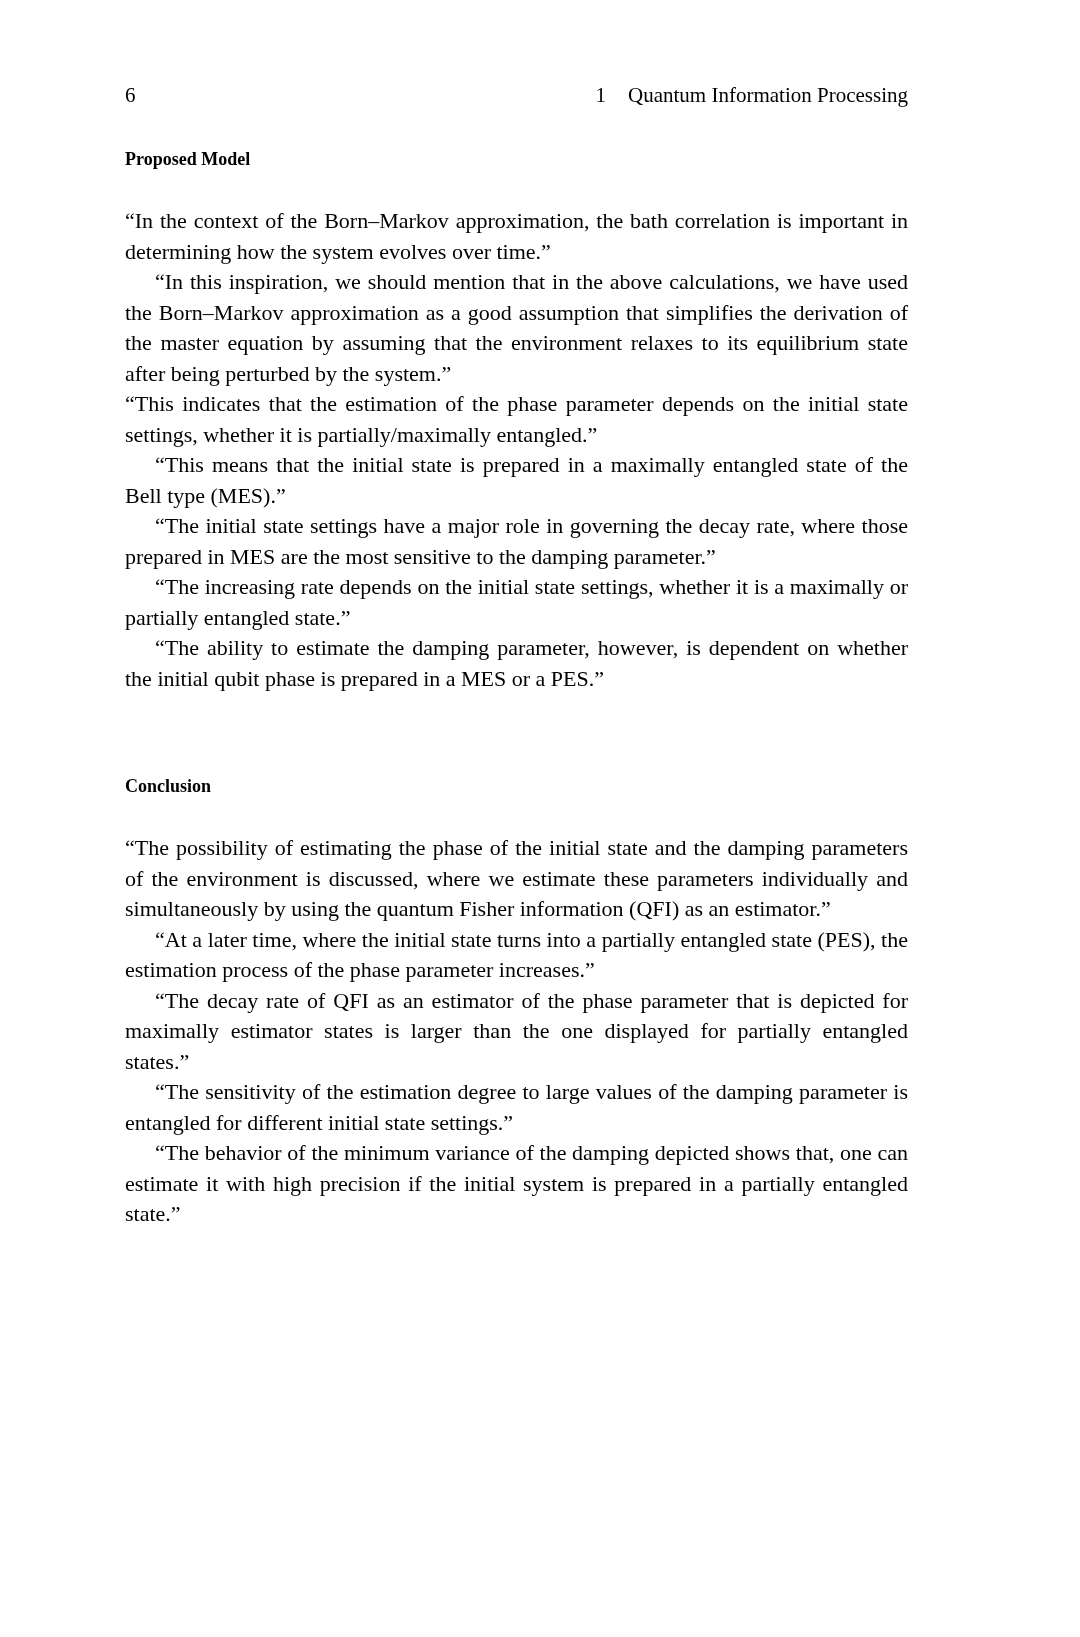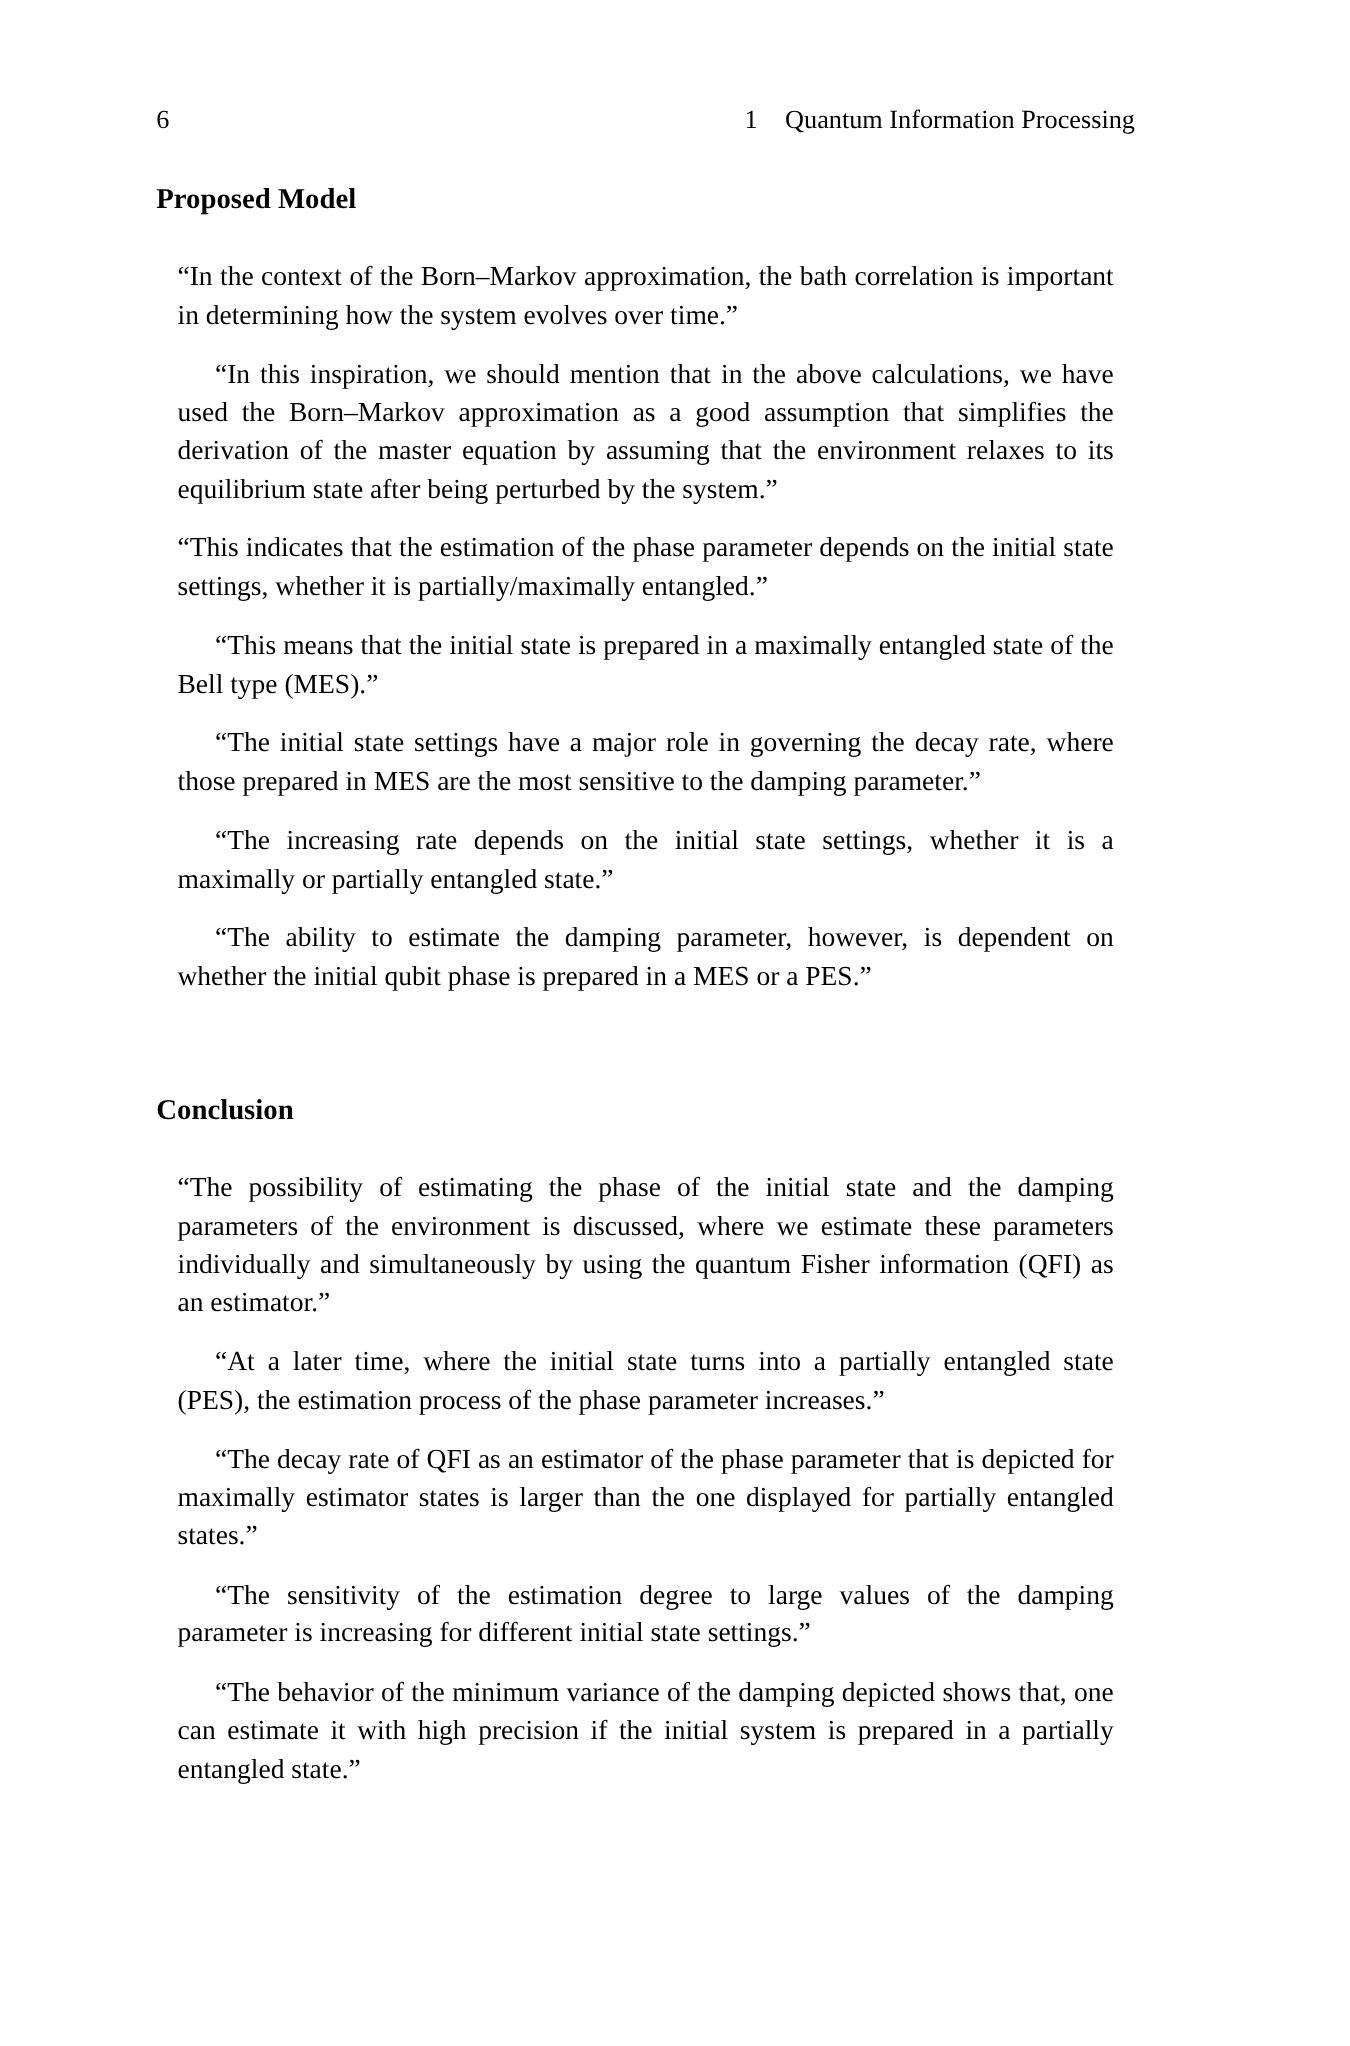--- a/index.html
+++ b/index.html
@@ -22,33 +22,33 @@
     display: flex;
     justify-content: space-between;
     align-items: baseline;
     font-size: 21px;
     line-height: 24px;
   }
   .chapter-ref .chapter-number {
     margin-right: 22px;
   }
   .section-heading {
-    font-size: 23px;
+    font-size: 18px;
     font-weight: bold;
     margin: 79px 0 34px 0;
     line-height: 26px;
   }
   .section-heading.first-heading {
     margin-top: 39px;
   }
   .body-text p {
     font-size: 22px;
     line-height: 30.5px;
     text-align: justify;
-    margin: 17px;
+    margin: 0;
     text-indent: 30px;
   }
   .body-text p.no-indent {
     text-indent: 0;
   }
 </style>
 </head>
 <body>
 
 <div class="page">
@@ -77,18 +77,18 @@
       <p>“The ability to estimate the damping parameter, however, is dependent on whether the initial qubit phase is prepared in a MES or a PES.”</p>
     </div>
   </div>
 
   <div class="section">
     <div class="section-heading">Conclusion</div>
     <div class="body-text">
       <p class="no-indent">“The possibility of estimating the phase of the initial state and the damping parameters of the environment is discussed, where we estimate these parameters individually and simultaneously by using the quantum Fisher information (QFI) as an estimator.”</p>
       <p>“At a later time, where the initial state turns into a partially entangled state (PES), the estimation process of the phase parameter increases.”</p>
       <p>“The decay rate of QFI as an estimator of the phase parameter that is depicted for maximally estimator states is larger than the one displayed for partially entangled states.”</p>
-      <p>“The sensitivity of the estimation degree to large values of the damping parameter is increasing for different initial state settings.”</p>
+      <p>“The sensitivity of the estimation degree to large values of the damping parameter is entangled for different initial state settings.”</p>
       <p>“The behavior of the minimum variance of the damping depicted shows that, one can estimate it with high precision if the initial system is prepared in a partially entangled state.”</p>
     </div>
   </div>
 
 </div>
 
 </body></html>

